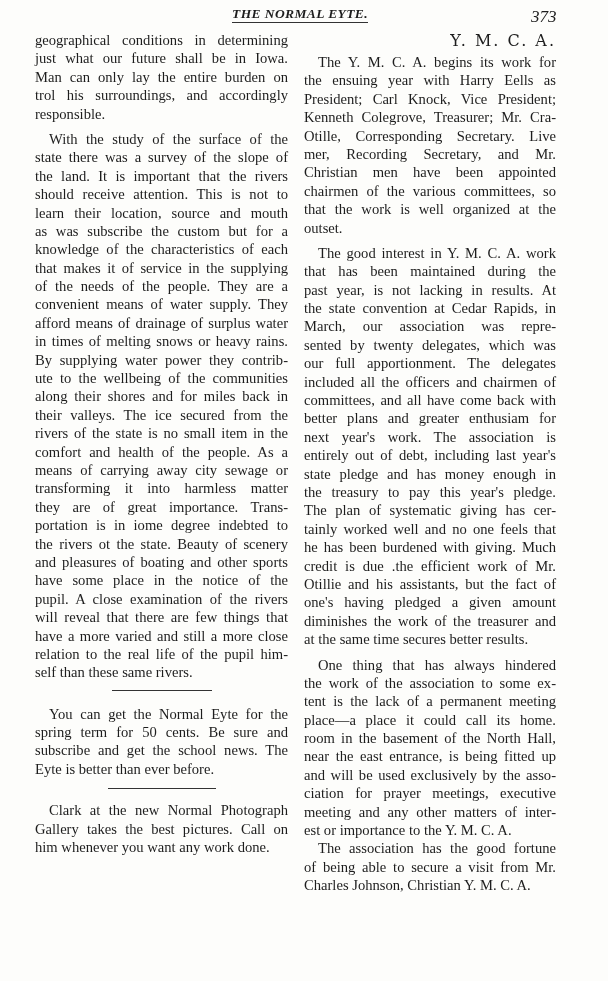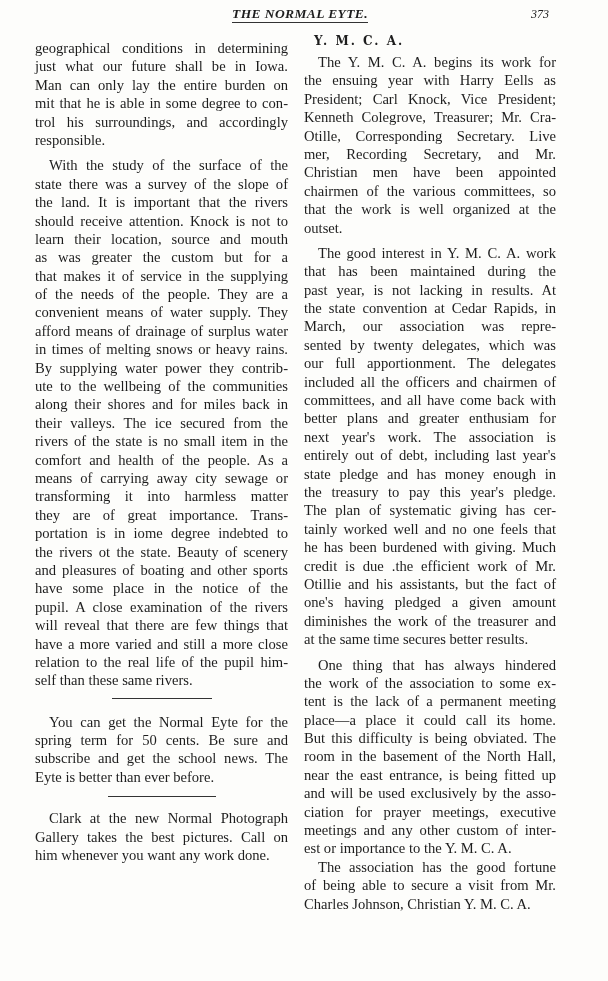--- a/index.html
+++ b/index.html
@@ -5,64 +5,64 @@
   html, body { margin: 0; padding: 0; }
   body {
     width: 608px; height: 981px; background: #fdfdfb; position: relative; overflow: hidden;
     font-family: "Liberation Serif", "DejaVu Serif", serif; color: #1d1d1d;
   }
   .header { position: absolute; top: 0; left: 0; width: 608px; height: 30px; font-style: italic; }
   .running-title {
     position: absolute; left: 232px; top: 7px; font-weight: bold; font-size: 13.5px;
     letter-spacing: 0.4px; border-bottom: 1.2px solid #333; line-height: 14px; padding-bottom: 1px;
   }
-  .page-number { position: absolute; left: 531px; top: 7px; font-size: 12px; }
+  .page-number { position: absolute; left: 531px; top: 7px; font-size: 17px; }
   .col { position: absolute; top: 31px; }
-  .col-left { left: 35px; width: 253px; margin-top: 8px; }
+  .col-left { left: 35px; width: 253px; }
   .col-right { left: 304px; width: 252px; }
   .line {
     display: block; font-size: 14.6px; line-height: 18.4px; height: 18.4px;
     text-align: justify; text-align-last: justify; white-space: nowrap; overflow: visible;
   }
   .line.last { text-align-last: left; }
   .line.indent { padding-left: 14px; }
   .gap { height: 7px; }
   .section-title {
-    text-align: left; font-family: "DejaVu Serif", serif; font-weight: bold; font-size: 12px;
+    text-align: right; font-family: "DejaVu Serif", serif; font-weight: normal; font-size: 16px;
     line-height: 20px; height: 22px; letter-spacing: 2px; padding-left: 10px;
   }
   .rule { height: 1px; background: #333; margin: 0 auto; }
   .rule-1 { width: 100px; margin-top: 8px; margin-bottom: 14px; }
   .rule-2 { width: 108px; margin-top: 10px; margin-bottom: 12px; }
 </style>
 </head>
 <body>
 
 <div class="header">
   <span class="running-title">THE NORMAL EYTE.</span>
   <span class="page-number">373</span>
 </div>
 
 <div class="col col-left">
   <div>
       <span class="line">geographical conditions in determining</span>
       <span class="line">just what our future shall be in Iowa.</span>
       <span class="line">Man can only lay the entire burden on</span>
-      <span class="line">mit that he is able in some degree to con-</span>
       <span class="line">trol his surroundings, and accordingly</span>
       <span class="line last">responsible.</span>
     </div>
   <div class="gap"></div>
   <div>
       <span class="line indent">With the study of the surface of the</span>
       <span class="line">state there was a survey of the slope of</span>
       <span class="line">the land. It is important that the rivers</span>
-      <span class="line">should receive attention. Knock is not to</span>
+      <span class="line">should receive attention. This is not to</span>
       <span class="line">learn their location, source and mouth</span>
-      <span class="line">as was greater the custom but for a</span>
+      <span class="line">as was subscribe the custom but for a</span>
+      <span class="line">knowledge of the characteristics of each</span>
       <span class="line">that makes it of service in the supplying</span>
       <span class="line">of the needs of the people. They are a</span>
       <span class="line">convenient means of water supply. They</span>
       <span class="line">afford means of drainage of surplus water</span>
       <span class="line">in times of melting snows or heavy rains.</span>
       <span class="line">By supplying water power they contrib-</span>
       <span class="line">ute to the wellbeing of the communities</span>
       <span class="line">along their shores and for miles back in</span>
       <span class="line">their valleys. The ice secured from the</span>
       <span class="line">rivers of the state is no small item in the</span>
@@ -133,26 +133,25 @@
       <span class="line">one's having pledged a given amount</span>
       <span class="line">diminishes the work of the treasurer and</span>
       <span class="line last">at the same time secures better results.</span>
     </div>
   <div class="gap"></div>
   <div>
       <span class="line indent">One thing that has always hindered</span>
       <span class="line">the work of the association to some ex-</span>
       <span class="line">tent is the lack of a permanent meeting</span>
       <span class="line">place—a place it could call its home.</span>
-      <span class="line">But this difficulty is being obviated. The</span>
       <span class="line">room in the basement of the North Hall,</span>
       <span class="line">near the east entrance, is being fitted up</span>
       <span class="line">and will be used exclusively by the asso-</span>
       <span class="line">ciation for prayer meetings, executive</span>
-      <span class="line">meetings and any other custom of inter-</span>
+      <span class="line">meeting and any other matters of inter-</span>
       <span class="line last">est or importance to the Y. M. C. A.</span>
     </div>
   <div>
       <span class="line indent">The association has the good fortune</span>
       <span class="line">of being able to secure a visit from Mr.</span>
       <span class="line last">Charles Johnson, Christian Y. M. C. A.</span>
     </div>
 </div>
 
 </body></html>

